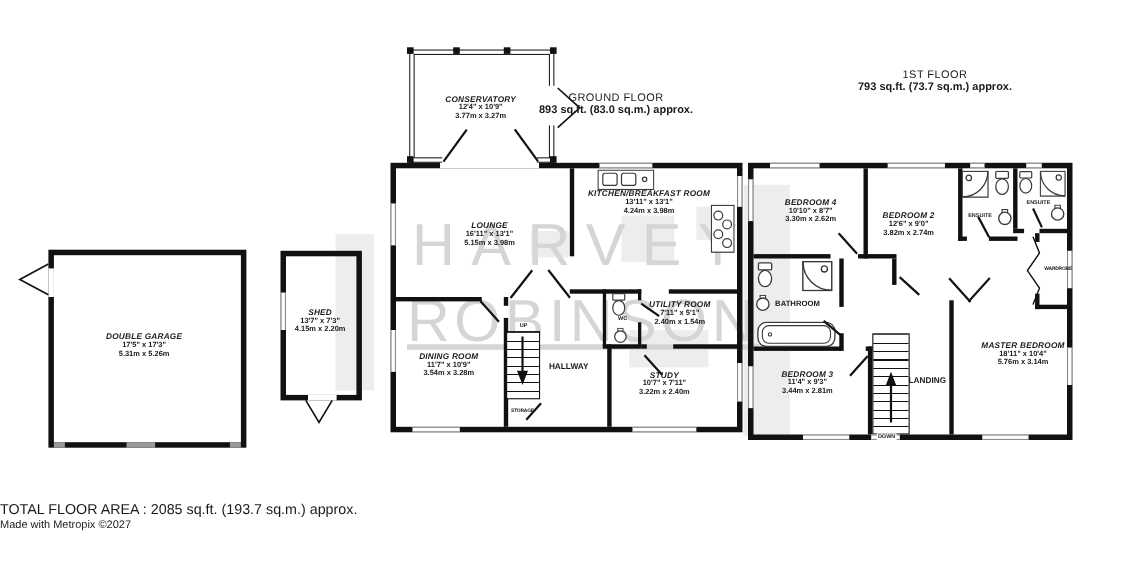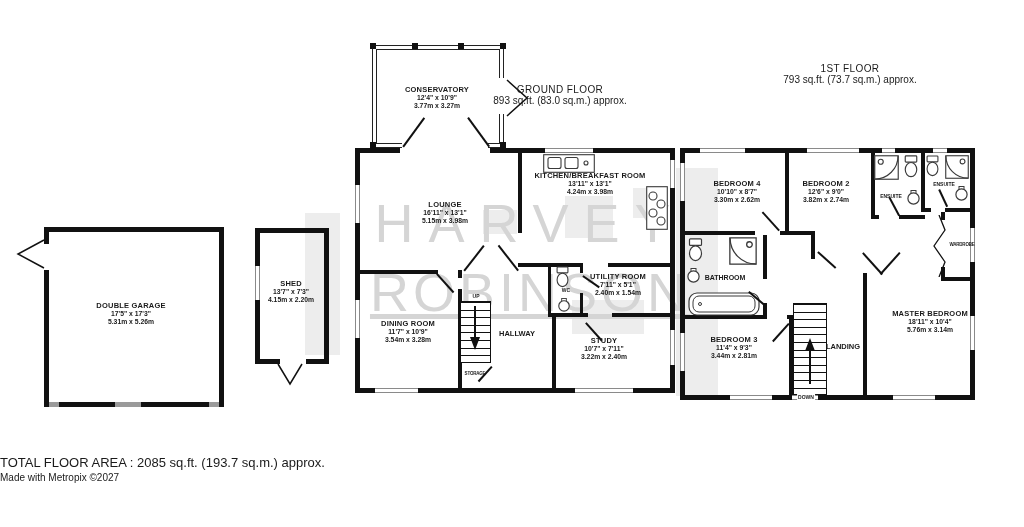--- a/index.html
+++ b/index.html
@@ -5,34 +5,34 @@
   html,body{margin:0;padding:0;background:#fff;}
   .canvas{position:relative;width:1024px;height:527px;background:#fff;overflow:hidden;
           font-family:"Liberation Sans","DejaVu Sans",sans-serif;color:#1a1a1a;}
   .blk{position:absolute;background:#ededed;z-index:0;}
   .wm{position:absolute;left:328px;top:192px;width:404px;text-align:center;z-index:1;
       color:#d5d5d5;font-weight:400;user-select:none;}
   .wm .l1{font-size:54px;letter-spacing:15px;line-height:62px;}
   .wm .l2{font-size:54px;letter-spacing:4px;line-height:76px;text-decoration:underline;}
   .hdr{position:absolute;text-align:center;z-index:7;transform:translate(-50%,0);white-space:nowrap;}
   .hdr .t{font-size:10px;letter-spacing:.4px;}
-  .hdr .a{font-size:10px;}
+  .hdr .a{font-size:10px;font-weight:bold;}
   .building{position:absolute;border:5px solid #111;background:transparent;z-index:4;box-sizing:content-box;}
   .wall{position:absolute;background:#111;z-index:5;}
   .window-h{position:absolute;height:5px;background:#fff;border-top:1.4px solid #8a8a8a;border-bottom:1.4px solid #8a8a8a;z-index:6;box-sizing:border-box;}
   .window-v{position:absolute;width:5px;background:#fff;border-left:1.4px solid #8a8a8a;border-right:1.4px solid #8a8a8a;z-index:6;box-sizing:border-box;}
   .gap-h{position:absolute;height:5px;background:#fff;z-index:6;}
   .gap-v{position:absolute;width:5px;background:#fff;z-index:6;}
   .gdoor{position:absolute;height:5px;background:#9a9a9a;z-index:6;}
   .leaf{position:absolute;height:1.6px;background:#111;transform-origin:0 50%;z-index:6;}
   .stairs{position:absolute;border:1.4px solid #111;background:repeating-linear-gradient(to bottom,#111 0 1px,#fff 1px 7.6px);z-index:5;box-sizing:border-box;}
   .fx{position:absolute;z-index:5;}
   .fx svg{display:block;}
   .room-label{position:absolute;text-align:center;transform:translate(-50%,-50%);white-space:nowrap;z-index:7;line-height:1.2;}
-  .room-label .nm{font-weight:bold;font-size:7.5px;letter-spacing:.2px;}
+  .room-label .nm{font-weight:bold;font-size:7.5px;letter-spacing:.2px;font-style:italic;}
   .room-label .dim{font-weight:bold;font-size:6.8px;}
   .lone{position:absolute;transform:translate(-50%,-50%);font-weight:bold;font-size:7.5px;white-space:nowrap;z-index:7;}
   .tiny{position:absolute;transform:translate(-50%,-50%);font-weight:bold;font-size:5px;white-space:nowrap;z-index:8;}
   .micro{position:absolute;transform:translate(-50%,-50%);font-weight:bold;font-size:4.5px;white-space:nowrap;z-index:8;letter-spacing:-.2px;}
   .footer{position:absolute;left:0;width:1024px;z-index:7;}
   .footer .tot{font-size:13px;}
   .footer .cr{font-size:10px;margin-top:2px;}
   .csv-wall{position:absolute;border:1.5px solid #222;z-index:4;box-sizing:border-box;background:transparent;}
   .post{position:absolute;background:#111;width:6px;height:6px;z-index:5;}
 </style>
@@ -344,21 +344,21 @@
         <rect x="5" y="0.5" width="5" height="3" fill="#fff" stroke="#3a3a3a" stroke-width="1"></rect>
         <circle cx="7.5" cy="8.5" r="5.6" fill="#fff" stroke="#3a3a3a" stroke-width="1.2"></circle>
       </svg>
   </div>
 
   <div class="room-label" style="left:737px;top:192px;">
     <div class="nm">BEDROOM 4</div>
     <div class="dim">10'10" x 8'7"</div>
     <div class="dim">3.30m x 2.62m</div>
   </div>
-  <div class="room-label" style="left:826px;top:192px;">
+  <div class="room-label" style="left:826px;top:204px;">
     <div class="nm">BEDROOM 2</div>
     <div class="dim">12'6" x 9'0"</div>
     <div class="dim">3.82m x 2.74m</div>
   </div>
   <div class="room-label" style="left:734px;top:348px;">
     <div class="nm">BEDROOM 3</div>
     <div class="dim">11'4" x 9'3"</div>
     <div class="dim">3.44m x 2.81m</div>
   </div>
   <div class="room-label" style="left:930px;top:322px;">

